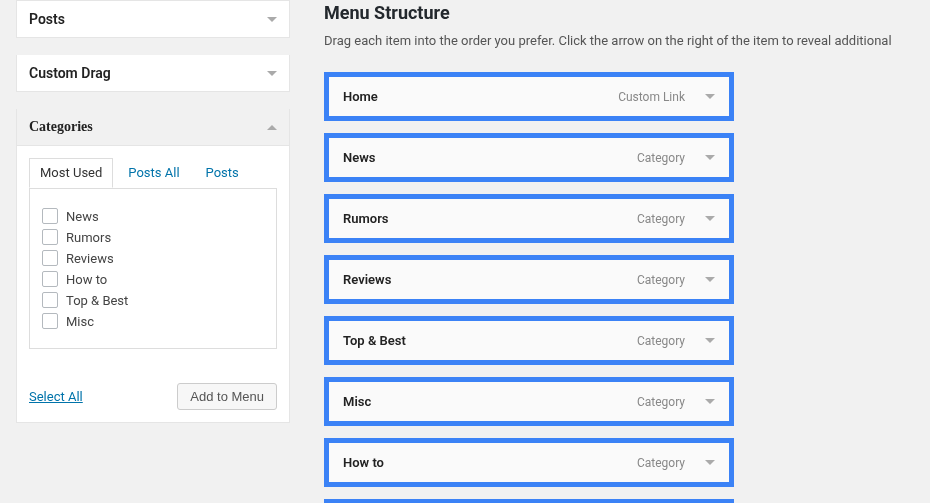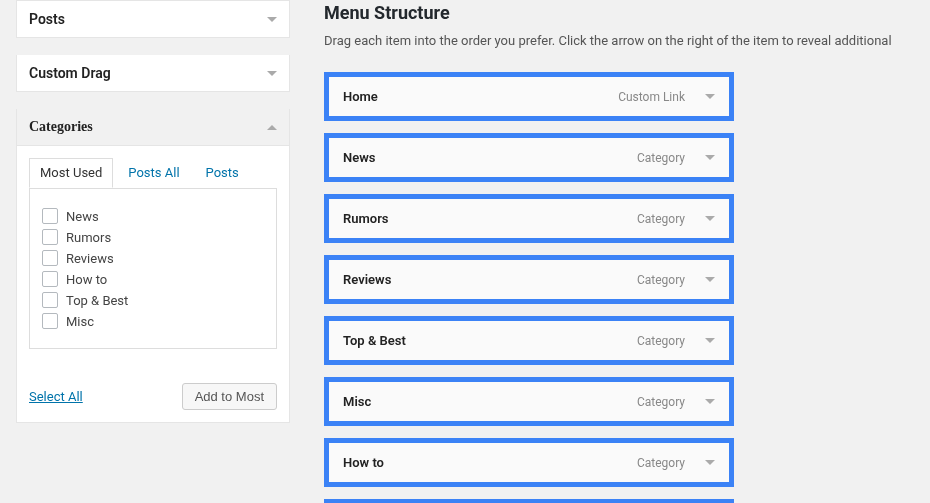--- a/index.html
+++ b/index.html
@@ -231,21 +231,21 @@
             <span>Top &amp; Best</span>
           </label>
           <label class="check-item">
             <input type="checkbox" style="">
             <span>Misc</span>
           </label>
         </div>
 
         <div class="acc-actions">
           <span class="link-action">Select All</span>
-          <button class="btn">Add to Most</button>
+          <button class="btn">Add to Menu</button>
         </div>
 
       </div>
     </div>
 
   </div>
 
   <div class="right-col">
     <div class="section-title">Menu Structure</div>
     <div class="section-desc">Drag each item into the order you prefer. Click the arrow on the right of the item to reveal additional</div>

